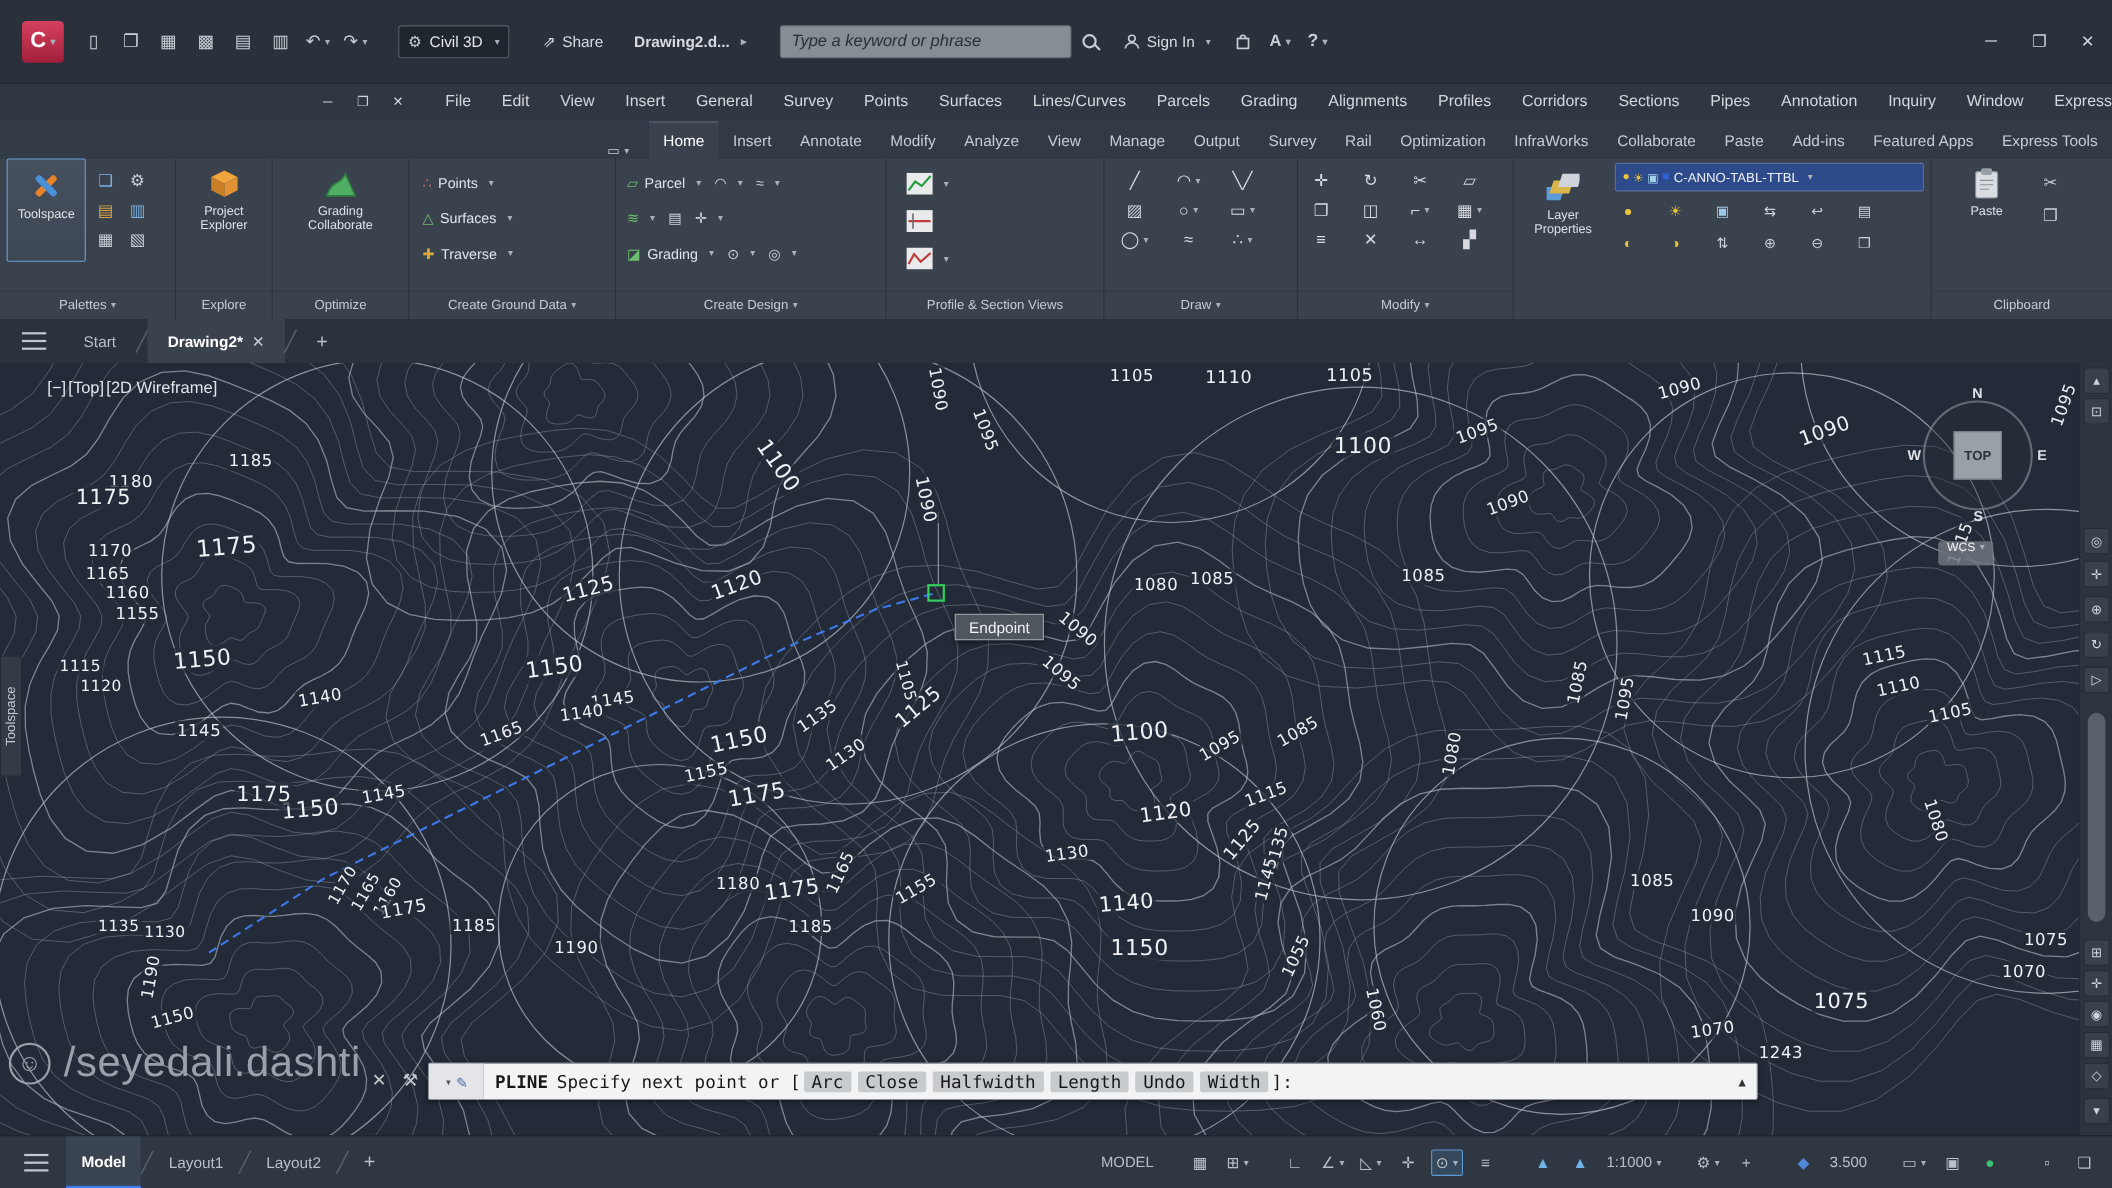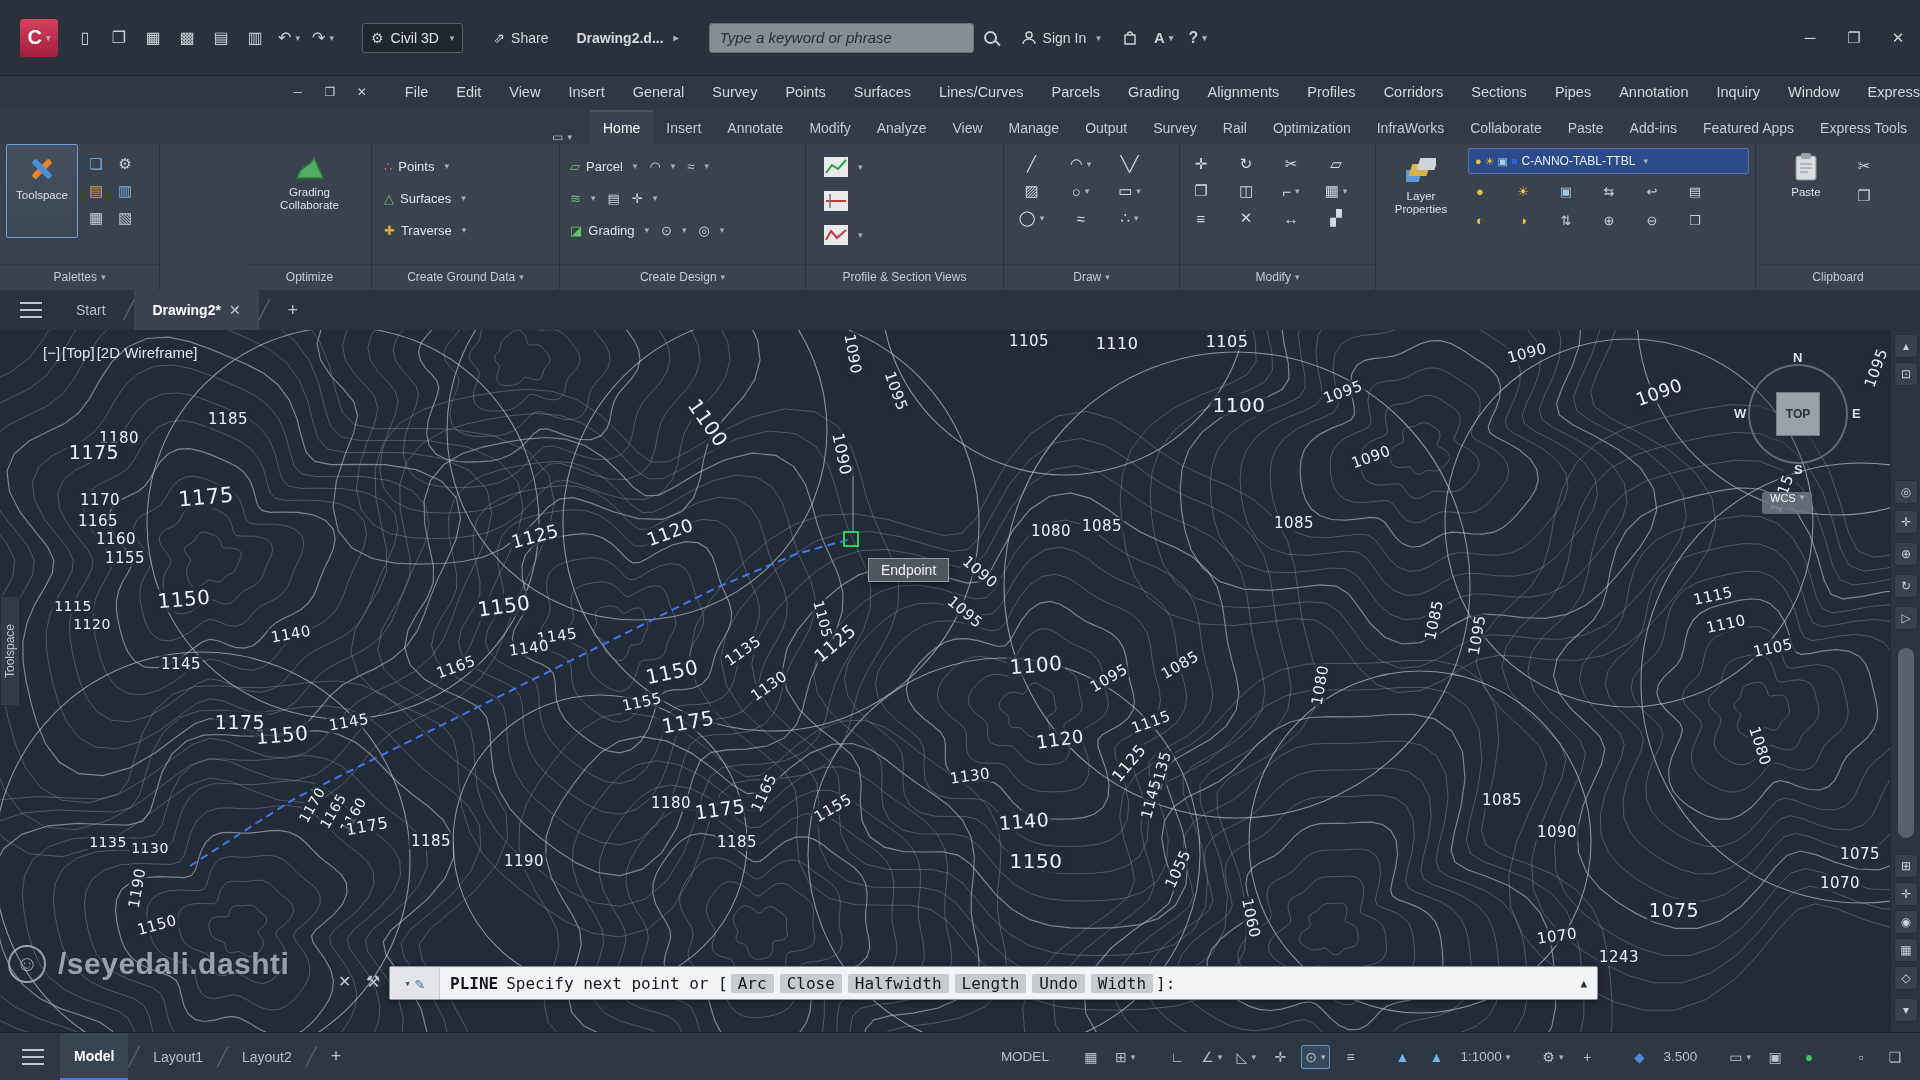--- a/index.html
+++ b/index.html
@@ -69,21 +69,21 @@
   #history{position:absolute;left:408px;top:540px;display:flex;flex-direction:column;gap:5px;font-family:"DejaVu Sans Mono",monospace;font-size:16px}
   #history span{background:rgba(64,70,78,.92);color:#e6e9ed;padding:2px 8px;width:fit-content}
   #cmdclose,#cmdwrench{position:absolute;top:642px;color:#c3c8cf;font-size:16px}
   #cmdbar{position:absolute;left:389px;top:636px;width:1209px;height:34px;background:#f2f3f4;border:1px solid #8a9097;border-radius:2px;box-shadow:0 1px 5px rgba(0,0,0,.45);display:flex;align-items:center;font-family:"DejaVu Sans Mono",monospace;font-size:16px;color:#16181b}
   #cmdbar .lz{width:50px;height:100%;background:#e3e5e8;display:flex;align-items:center;justify-content:center;gap:4px;color:#4a6fa5;border-right:1px solid #c9ccd0}
   .chip{background:#c8cbce;border-radius:2px;padding:0 7px;margin:0 3px}
   #cmdup{margin-left:auto;margin-right:10px;color:#333;font-size:11px}
   
   #watermark{position:absolute;left:8px;top:615px;display:flex;align-items:center;gap:12px;color:#9aa1aa}
   #wm-icon{width:38px;height:38px;border:2px solid #9aa1aa;border-radius:50%;display:flex;align-items:center;justify-content:center;font-size:22px}
-  #wm-text{font-size:30px;font-weight:700;letter-spacing:.5px}
+  #wm-text{font-size:38px;font-weight:400;letter-spacing:.5px}
   
   #statusbar{position:absolute;top:1032px;left:0;width:1920px;height:48px;background:#2f3743;border-top:1px solid #1d232c;display:flex;align-items:center}
   .ltab{height:100%;display:flex;align-items:center;padding:0 14px;color:#b9bfc7}
   .ltab.active{background:#3a4350;color:#fff;font-weight:bold;border-bottom:2px solid #3f7bf0}
   .ldiv{color:#566068;font-size:18px}
   #sright{margin-left:auto;display:flex;align-items:center;gap:8px;padding-right:12px}
   .sit{min-width:26px;height:24px;display:inline-flex;align-items:center;justify-content:center;color:#b9c0c8;font-size:14px;border-radius:2px;padding:0 3px}
   .sit.hl{border:1px solid #5a9bd5;background:rgba(90,155,213,.18)}
   .sit.ac{color:#6fb3e8}
   .sit .txt{font-size:13.5px}
@@ -206,20 +206,31 @@
           <span class="gicon" style="color: rgb(201, 206, 213);">⚙</span>
           <span class="gicon" style="color: rgb(217, 164, 65);">▤</span>
           <span class="gicon" style="color: rgb(122, 176, 224);">▥</span>
           <span class="gicon" style="color: rgb(201, 206, 213);">▦</span>
           <span class="gicon" style="color: rgb(201, 206, 213);">▧</span>
         </div>
     </div>
     <div class="plabel cr">Palettes</div>
   </div>
 
+  <div class="panel" style="left:160px;width:88px">
+    <div class="bigbtn" style="margin:0 auto">
+      <svg width="30" height="30" viewBox="0 0 30 30">
+        <polygon points="15,3 27,9 15,15 3,9" fill="#f0a43c"></polygon>
+          <polygon points="3,9 15,15 15,27 3,21" fill="#c87f28"></polygon>
+          <polygon points="27,9 15,15 15,27 27,21" fill="#e09232"></polygon>
+      </svg>
+      <span>Project Explorer</span>
+    </div>
+    <div class="plabel">Explore</div>
+  </div>
 
   <div class="panel" style="left:248px;width:124px">
     <div class="bigbtn" style="margin:0 auto;width:90px">
       <svg width="30" height="30" viewBox="0 0 30 30">
         <path d="M2,26 C8,10 13,18 19,6 L28,26 Z" fill="#4fae62" stroke="#2f7d43" stroke-width="1.5"></path>
       </svg>
       <span>Grading Collaborate</span>
     </div>
     <div class="plabel">Optimize</div>
   </div>

